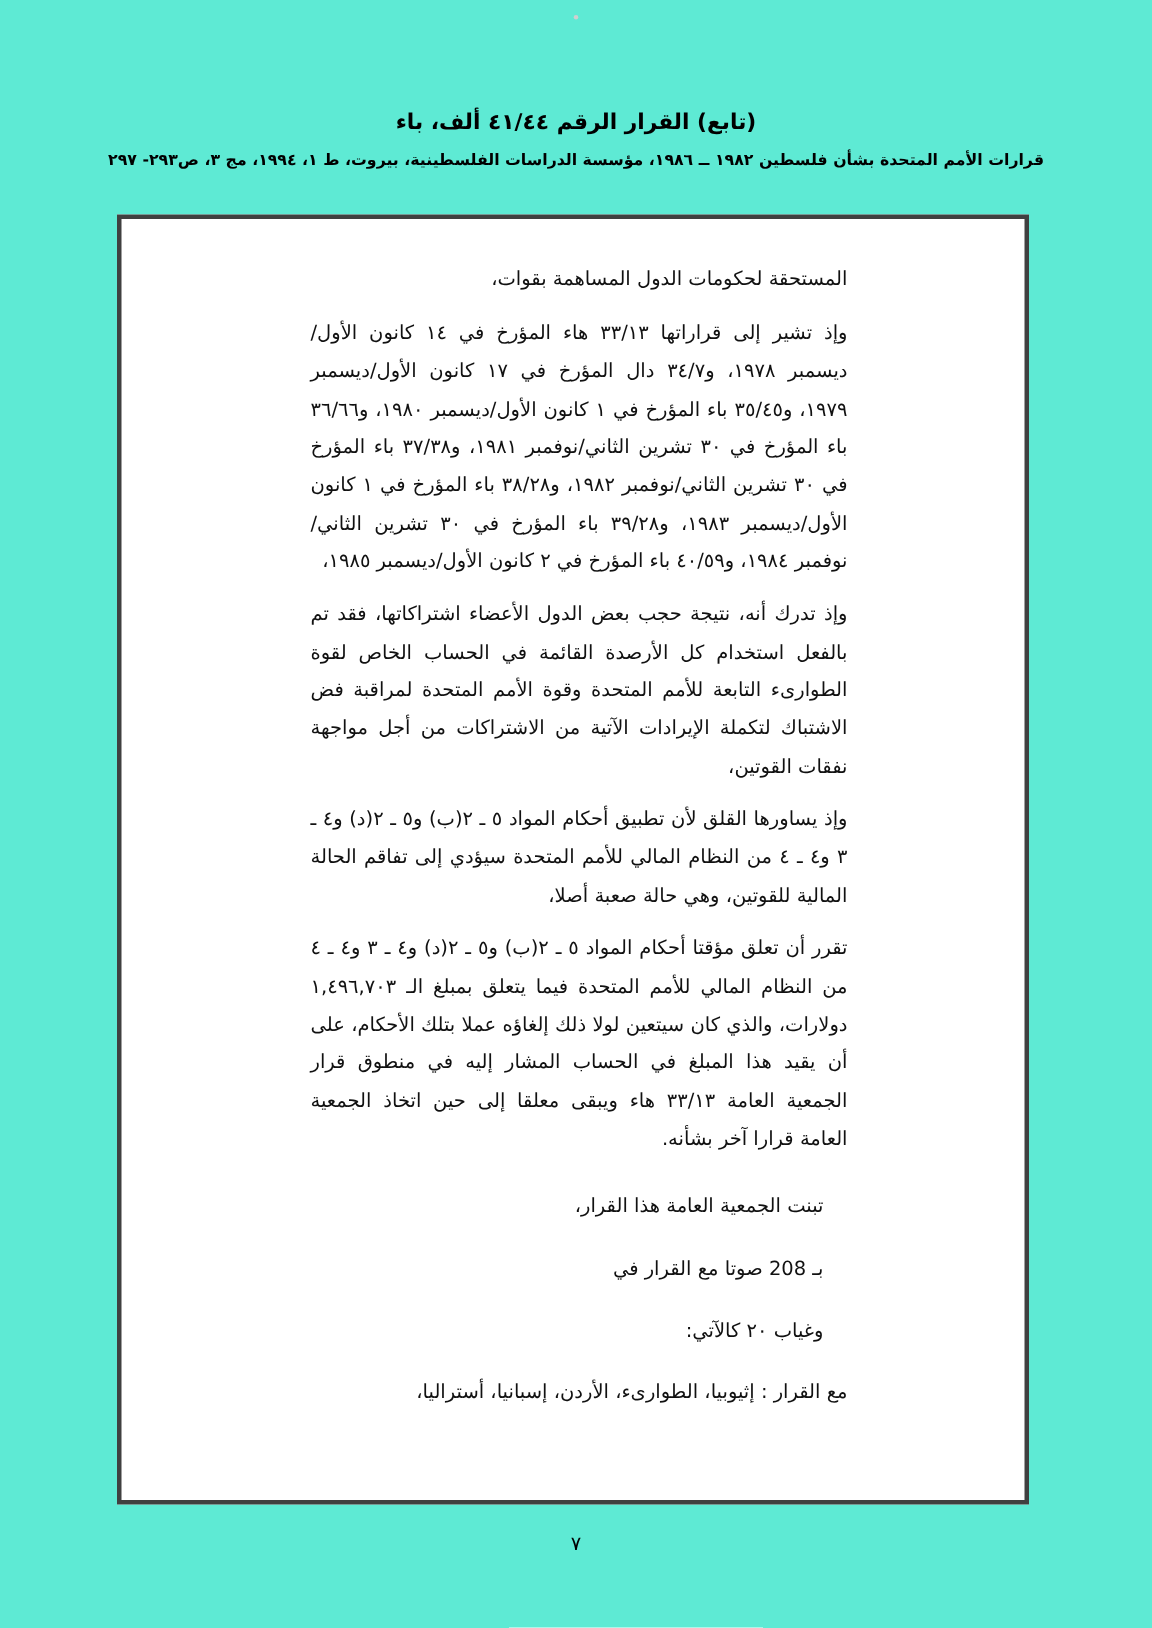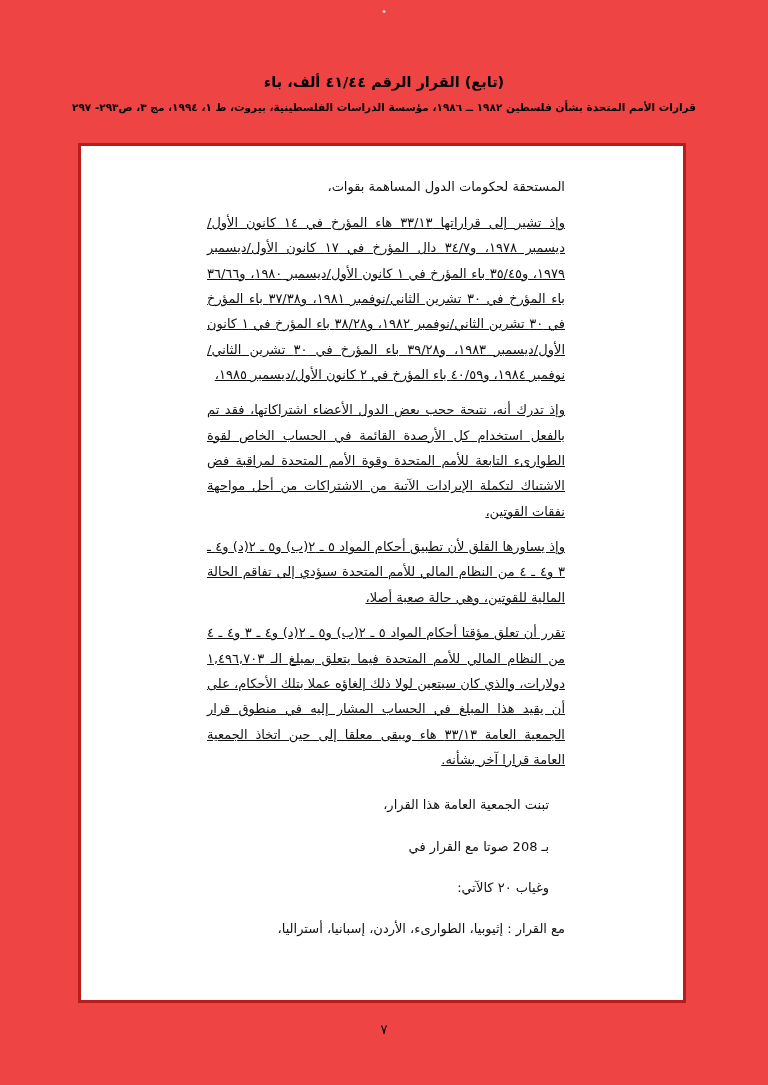--- a/index.html
+++ b/index.html
@@ -12,21 +12,21 @@
     height: 1085px;
     position: relative;
     font-family: "DejaVu Sans", "Liberation Sans", sans-serif;
     color: #000000;
     overflow: hidden;
   }
 
   .page {
     position: absolute;
     inset: 0;
-    background: #ef4444;
+    background: #5eead4;
   }
 
   .top-dot {
     position: absolute;
     top: 10px;
     left: 50%;
     transform: translateX(-50%);
     width: 3px;
     height: 3px;
     background: #cfcfcf;
@@ -55,21 +55,21 @@
     line-height: 1.5;
     color: #000;
   }
 
   .frame {
     position: absolute;
     top: 143px;
     left: 78px;
     width: 608px;
     height: 860px;
-    border: 3px solid #b91c1c;
+    border: 3px solid #404040;
     box-sizing: border-box;
     background: #fff;
   }
 
   .content {
     position: absolute;
     top: 28px;
     right: 118px;
     width: 358px;
     direction: rtl;
@@ -83,21 +83,20 @@
   .content p {
     margin: 0 0 10px 0;
   }
 
   .p-indent {
     text-indent: 0;
   }
 
   .block-tight {
     line-height: 1.95;
-    text-decoration: underline;
   }
 
   .vote-block {
     margin-top: 20px;
     text-align: right;
     text-align-last: right;
     line-height: 1.95;
   }
   .vote-block div {
     margin: 16px;

